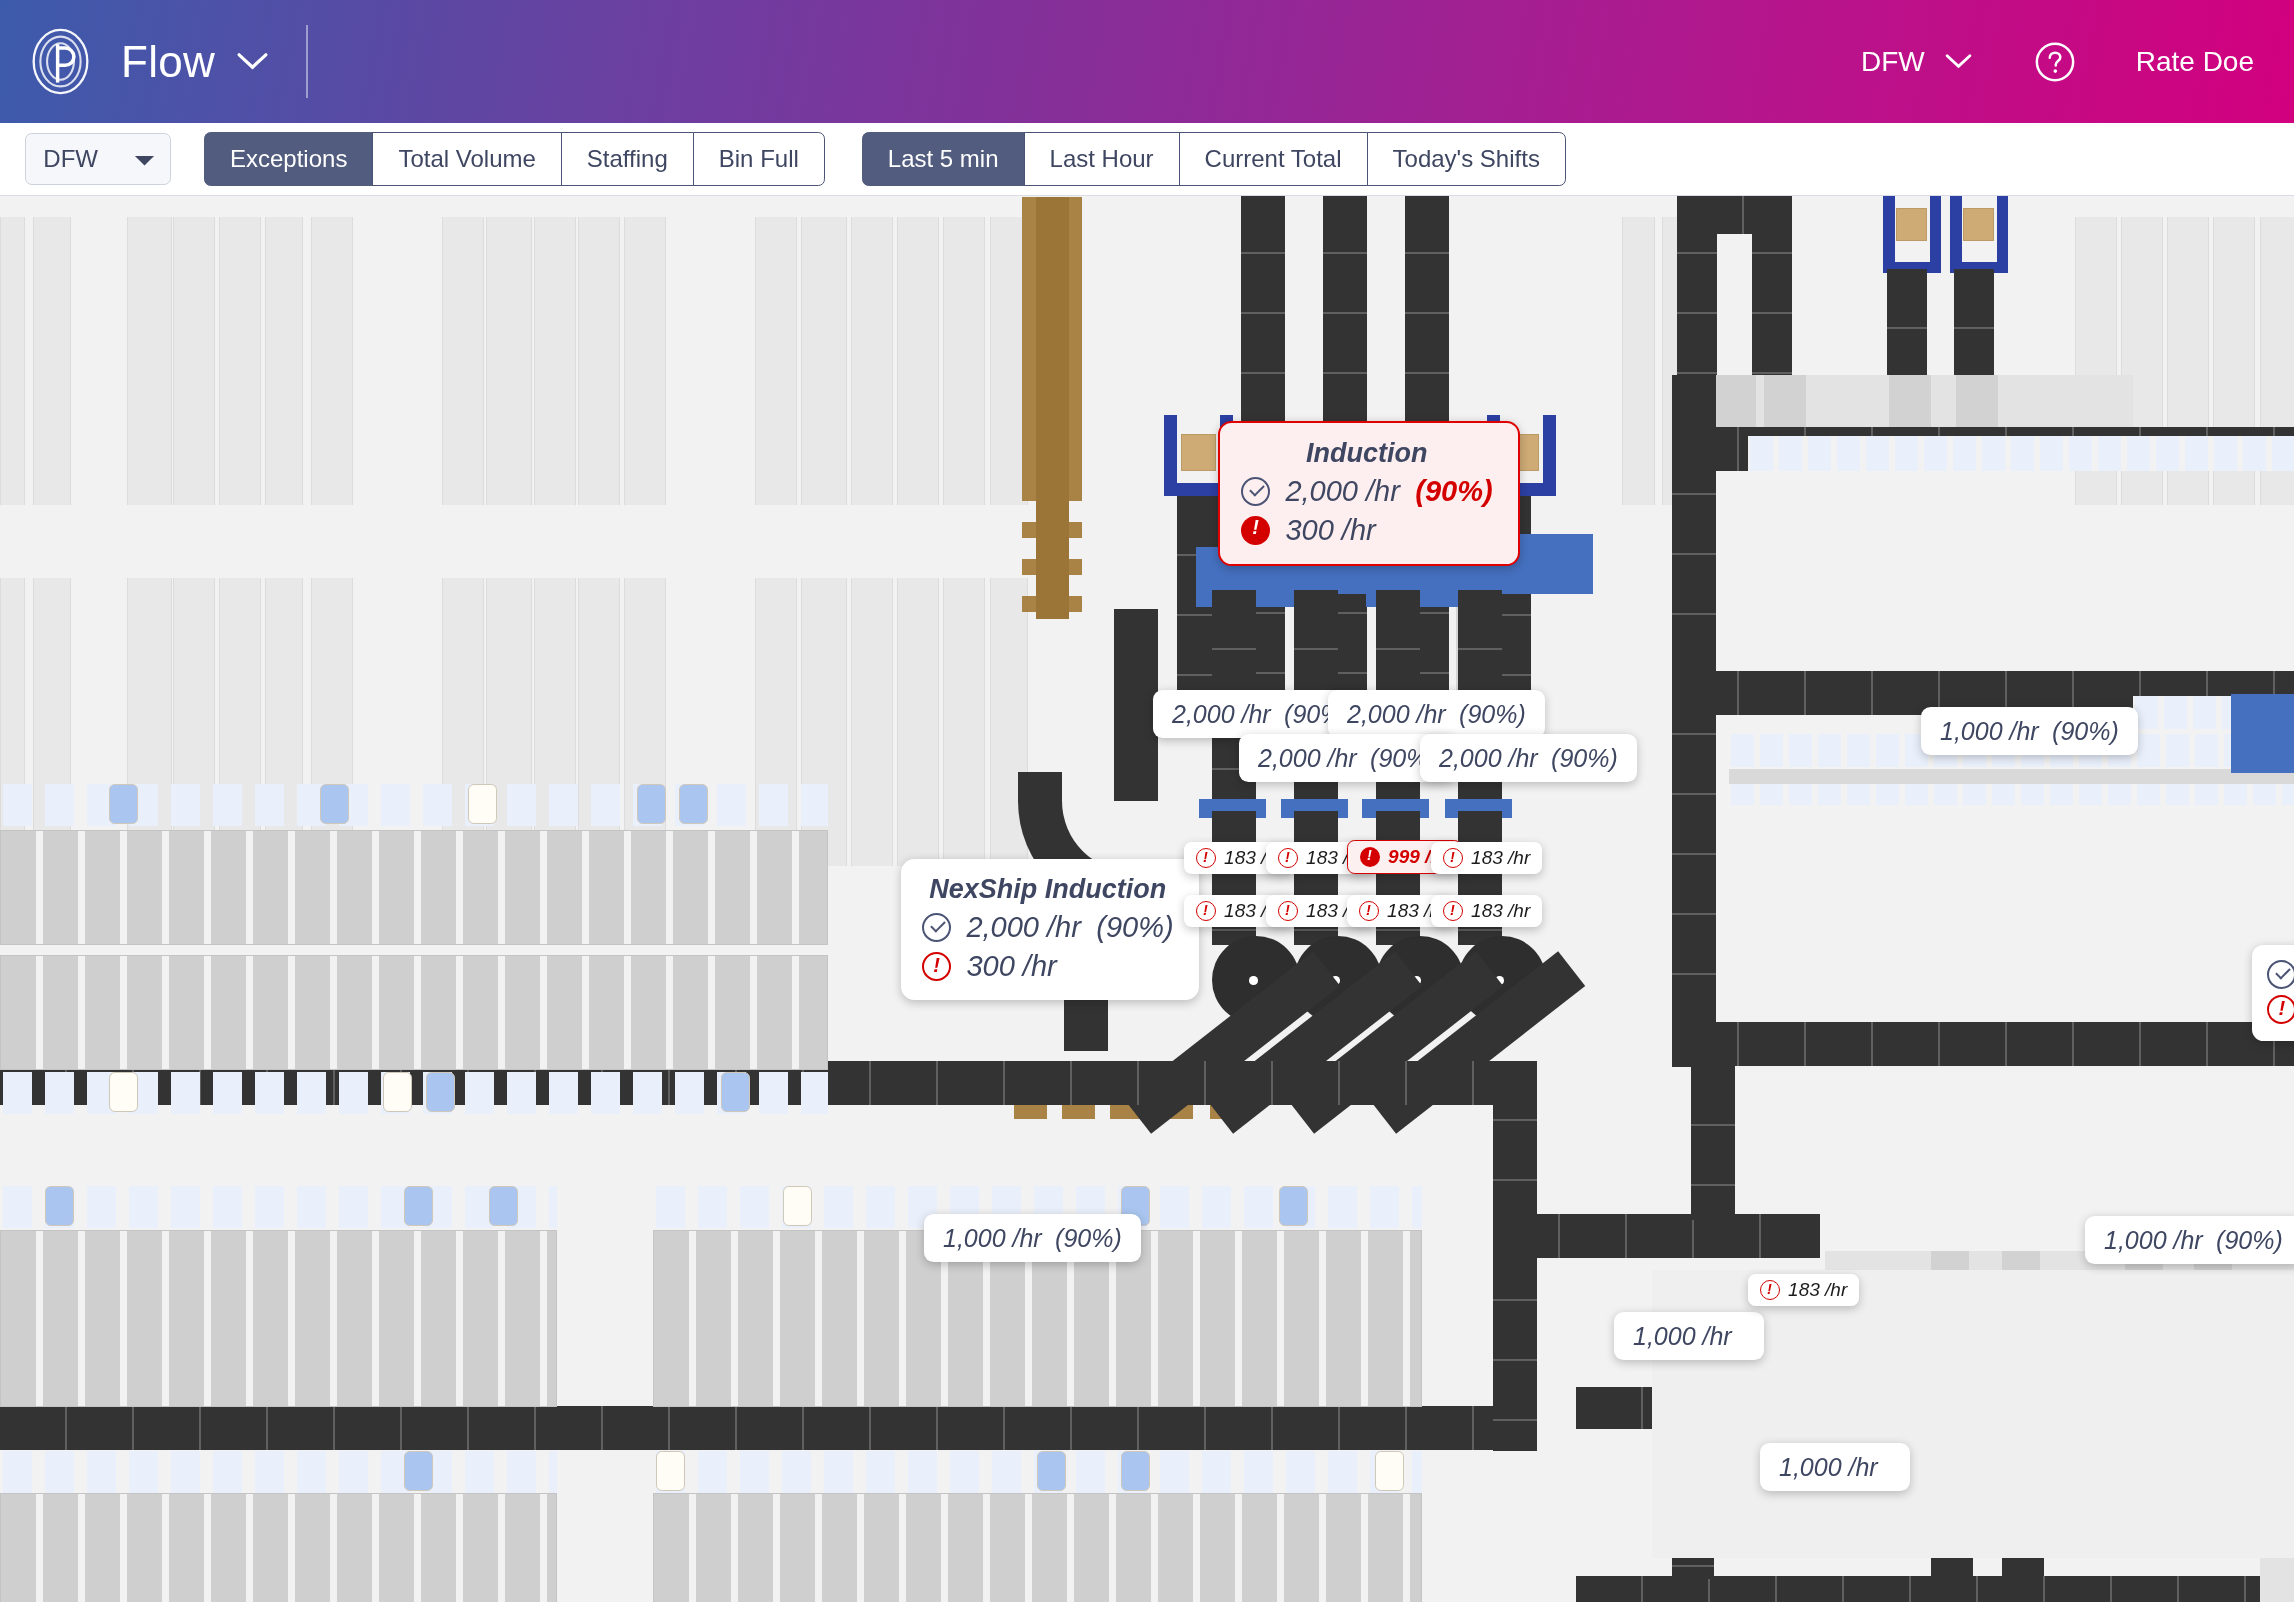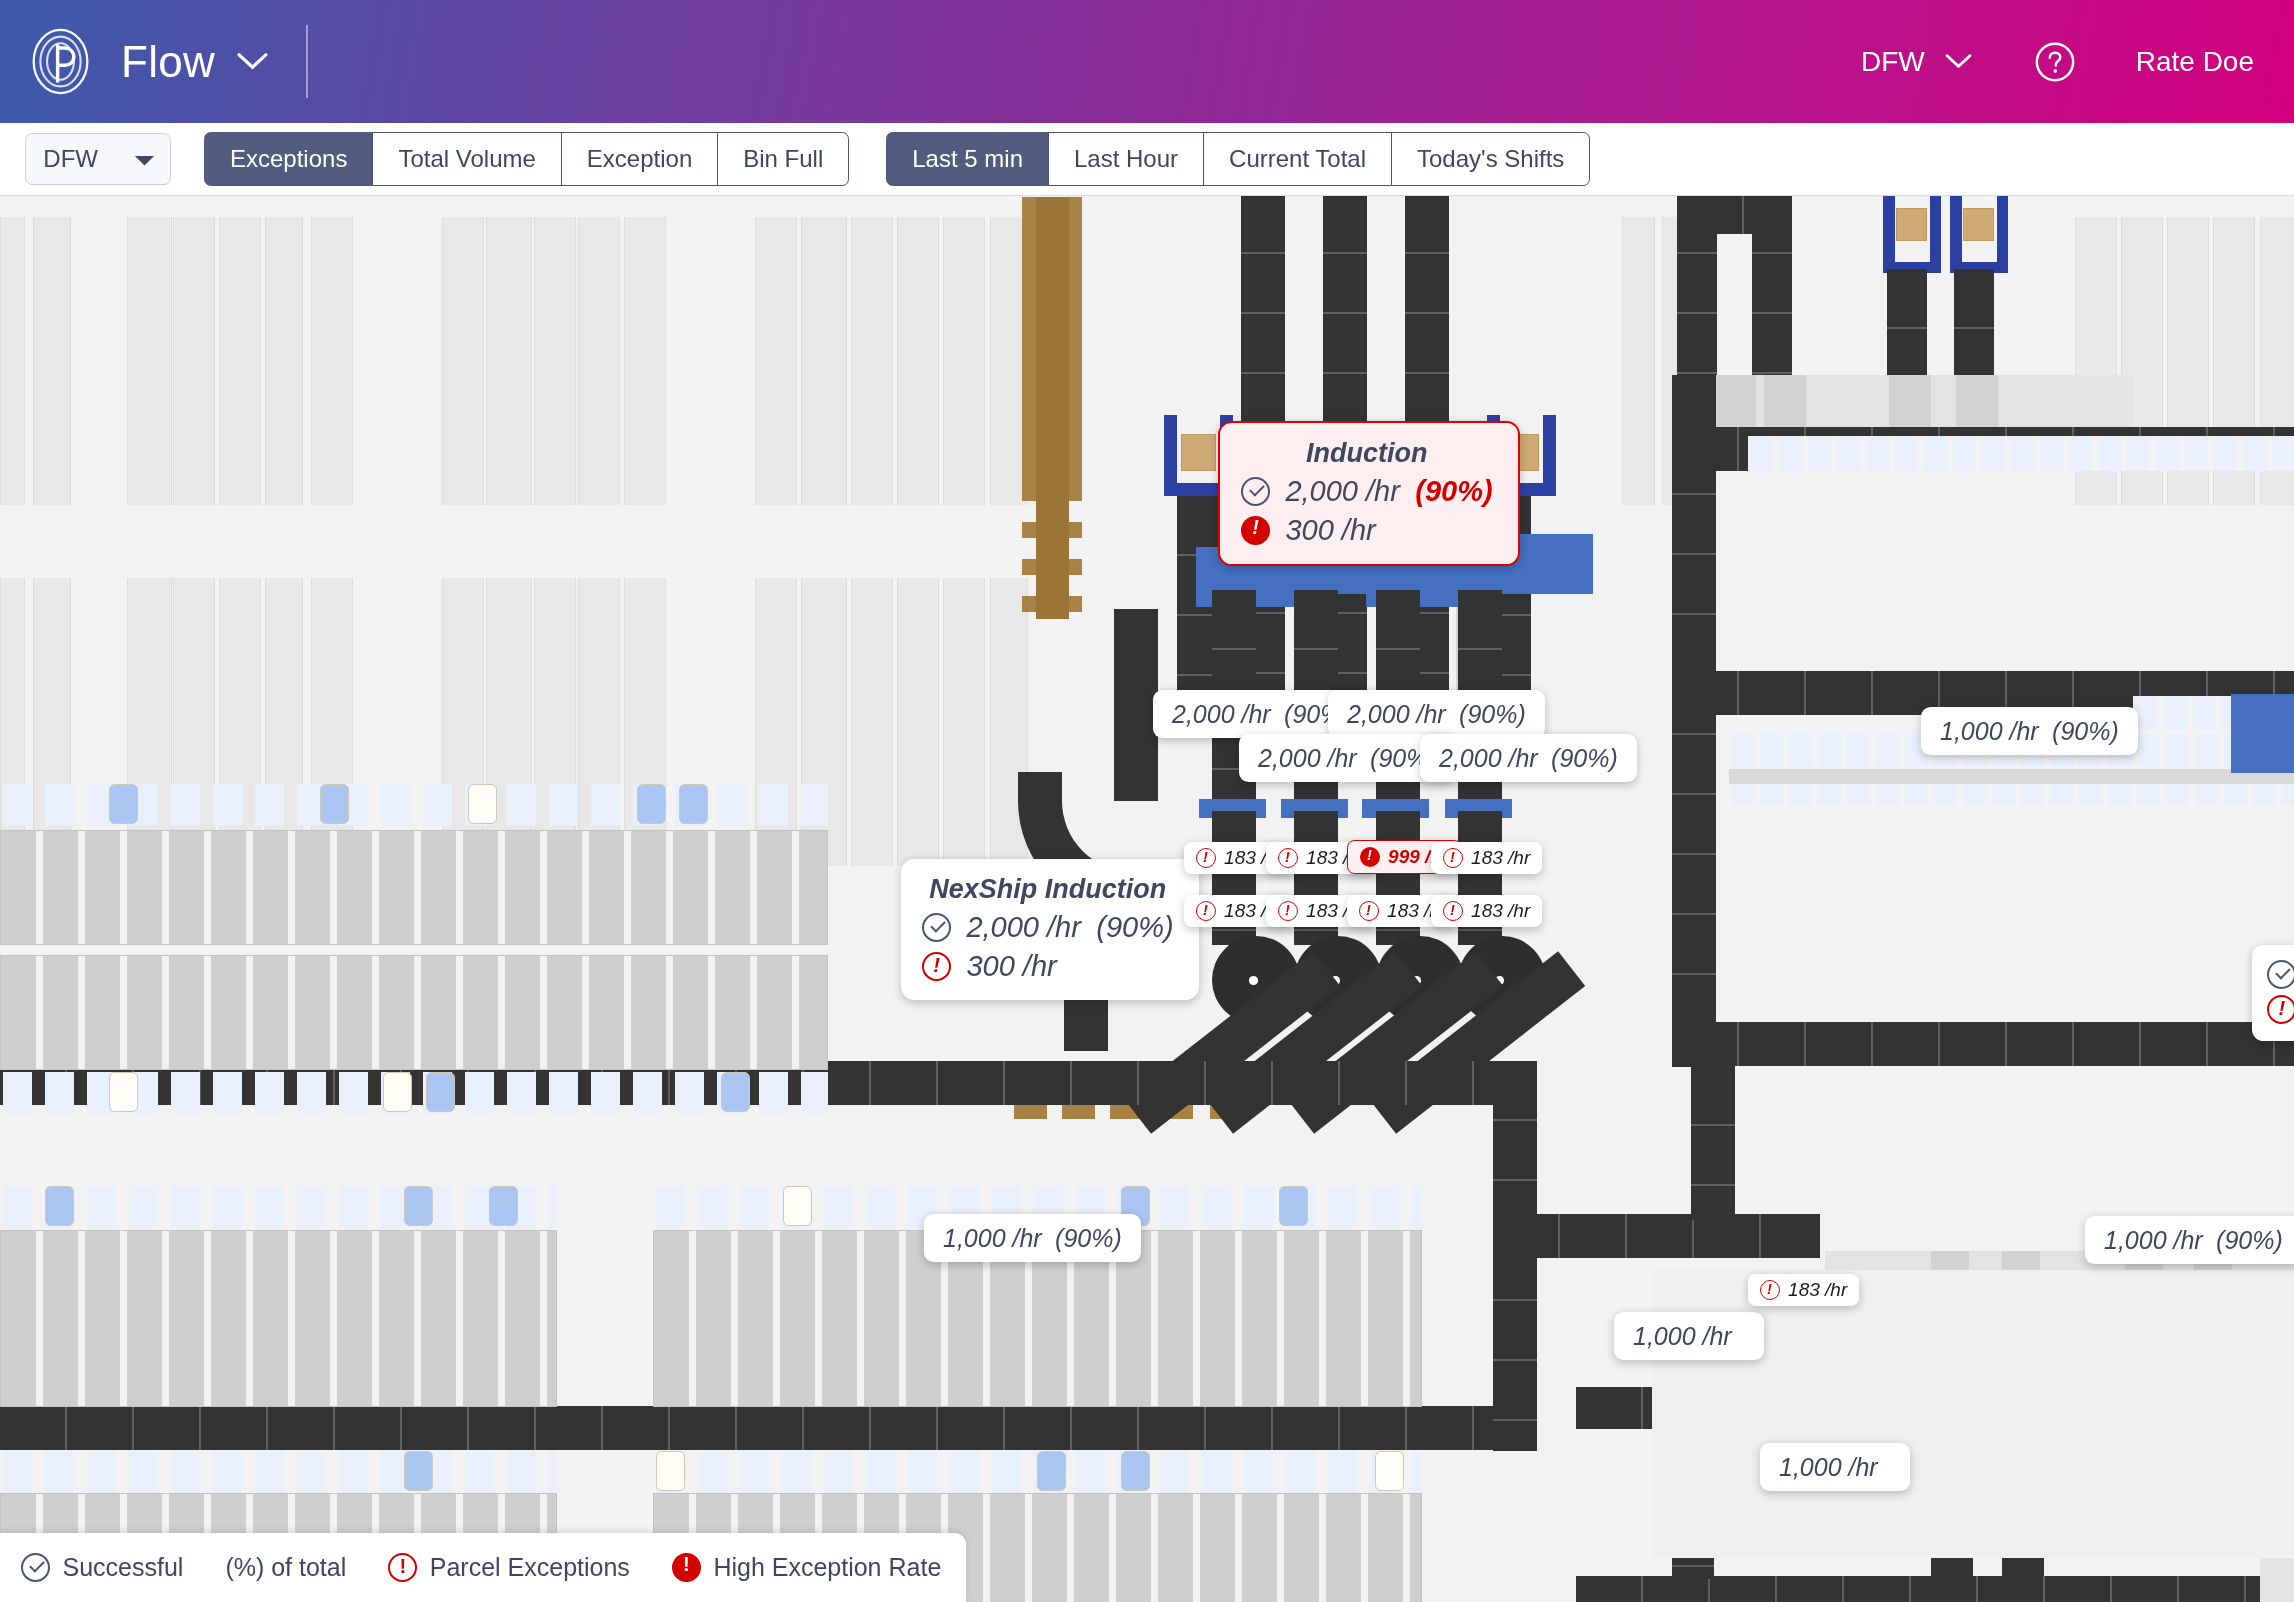--- a/index.html
+++ b/index.html
@@ -191,21 +191,21 @@
       <span>
         <svg width="21" height="13.4" viewBox="0 0 22 14">
             <path d="M1 2 L11 12 L21 2 Z" fill="#3e4661"></path>
           </svg>
       </span>
     </div>
 
     <div class="seg metric">
       <div class="seg-btn active">Exceptions</div>
       <div class="seg-btn">Total Volume</div>
-      <div class="seg-btn">Exception</div>
+      <div class="seg-btn">Staffing</div>
       <div class="seg-btn">Bin Full</div>
     </div>
 
     <div class="seg time">
       <div class="seg-btn active">Last 5 min</div>
       <div class="seg-btn">Last Hour</div>
       <div class="seg-btn">Current Total</div>
       <div class="seg-btn">Today's Shifts</div>
     </div>
 
@@ -585,33 +585,16 @@
       <div class="row" style="margin-top:1.9px;">
         <span class="ico ico-check"></span>
       </div>
       <div class="row">
         <span class="ico ico-excl-o"></span>
       </div>
     </div>
 
   </div>
 
-  <div class="legend-left">
-    <div class="item">
-      <span class="ico ico-check"></span>
-      <span>Successful</span>
-    </div>
-    <div class="item">
-      <span>(%) of total</span>
-    </div>
-    <div class="item">
-      <span class="ico ico-excl-o"></span>
-      <span>Parcel Exceptions</span>
-    </div>
-    <div class="item">
-      <span class="ico ico-excl-f"></span>
-      <span>High Exception Rate</span>
-    </div>
-  </div>
 
 
 </div>
 
 
 </body></html>

